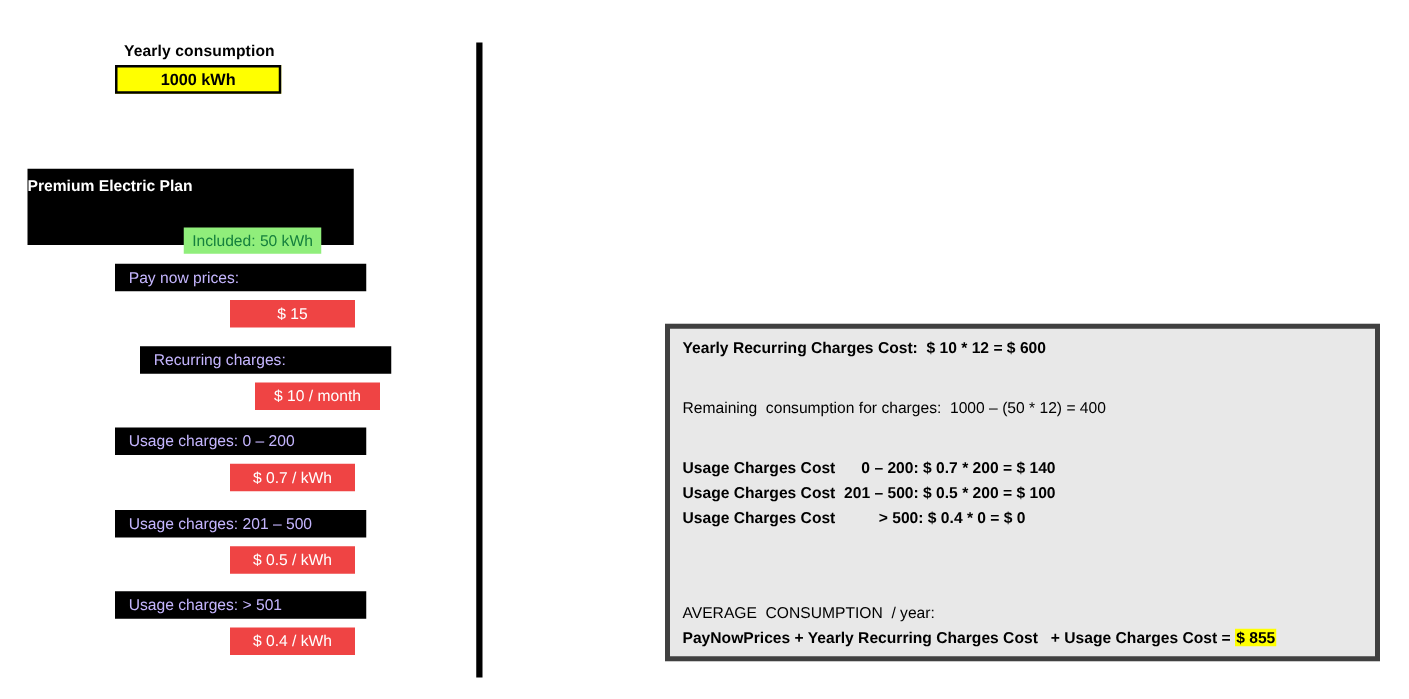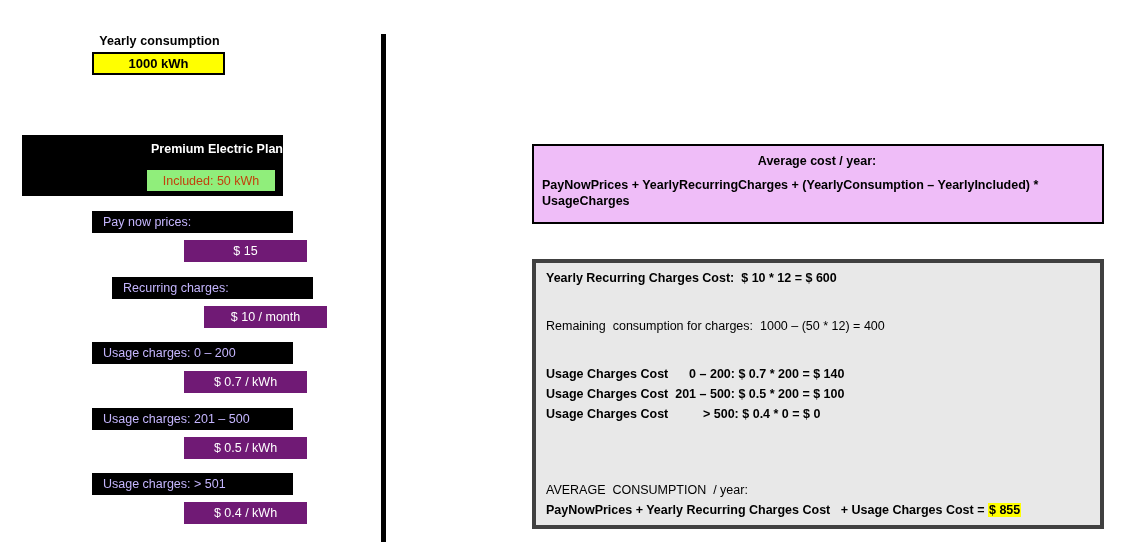--- a/index.html
+++ b/index.html
@@ -57,33 +57,33 @@
     top: 135px;
     width: 261px;
     height: 61px;
     background: #000000;
     box-sizing: border-box;
   }
   #plan-header-box .plan-title {
     position: absolute;
     left: 0; right: 0;
     top: 7px;
-    text-align: right;
+    text-align: left;
     color: #ffffff;
     font-size: 12.5px;
     font-weight: bold;
   }
   #included-chip {
     position: absolute;
     left: 125px;
-    top: 35px;
-    width: 128px;
+    top: 47px;
+    width: 110px;
     height: 21px;
     background: #90ee7b;
-    color: #c2410c;
+    color: #15803d;
     display: flex;
     align-items: center;
     justify-content: center;
     font-size: 12.5px;
     box-sizing: border-box;
   }
 
   
   .attr-row {
     position: absolute;
@@ -102,23 +102,23 @@
     display: flex;
     align-items: center;
     padding-left: 11px;
     box-sizing: border-box;
     font-size: 12.5px;
   }
   .attr-value-bar {
     position: absolute;
     left: 184px;
     top: 29px;
-    width: 123px;
+    width: 100px;
     height: 22px;
-    background: #701a75;
+    background: #ef4444;
     color: #ffffff;
     display: flex;
     align-items: center;
     justify-content: center;
     box-sizing: border-box;
     font-size: 12.5px;
   }
 
   
   #vertical-divider {
@@ -225,24 +225,20 @@
     <div class="attr-label-bar">Usage charges: &gt; 501</div>
     <div class="attr-value-bar">$ 0.4 / kWh</div>
   </div>
 
 </div>
 
 <div id="vertical-divider"></div>
 
 <div id="right-panel">
 
-  <div id="formula-box">
-    <div class="formula-heading">Average cost  / year:</div>
-    <div class="formula-body">PayNowPrices + YearlyRecurringCharges  + (YearlyConsumption  – YearlyIncluded) * UsageCharges</div>
-  </div>
 
   <div id="calc-box">
 
     <div class="calc-line bold">Yearly Recurring Charges Cost:  $ 10 * 12 = $ 600</div>
 
     <div class="calc-spacer-lg"></div>
 
     <div class="calc-line">Remaining  consumption for charges:  1000 – (50 * 12) = 400</div>
 
     <div class="calc-spacer-md"></div>

